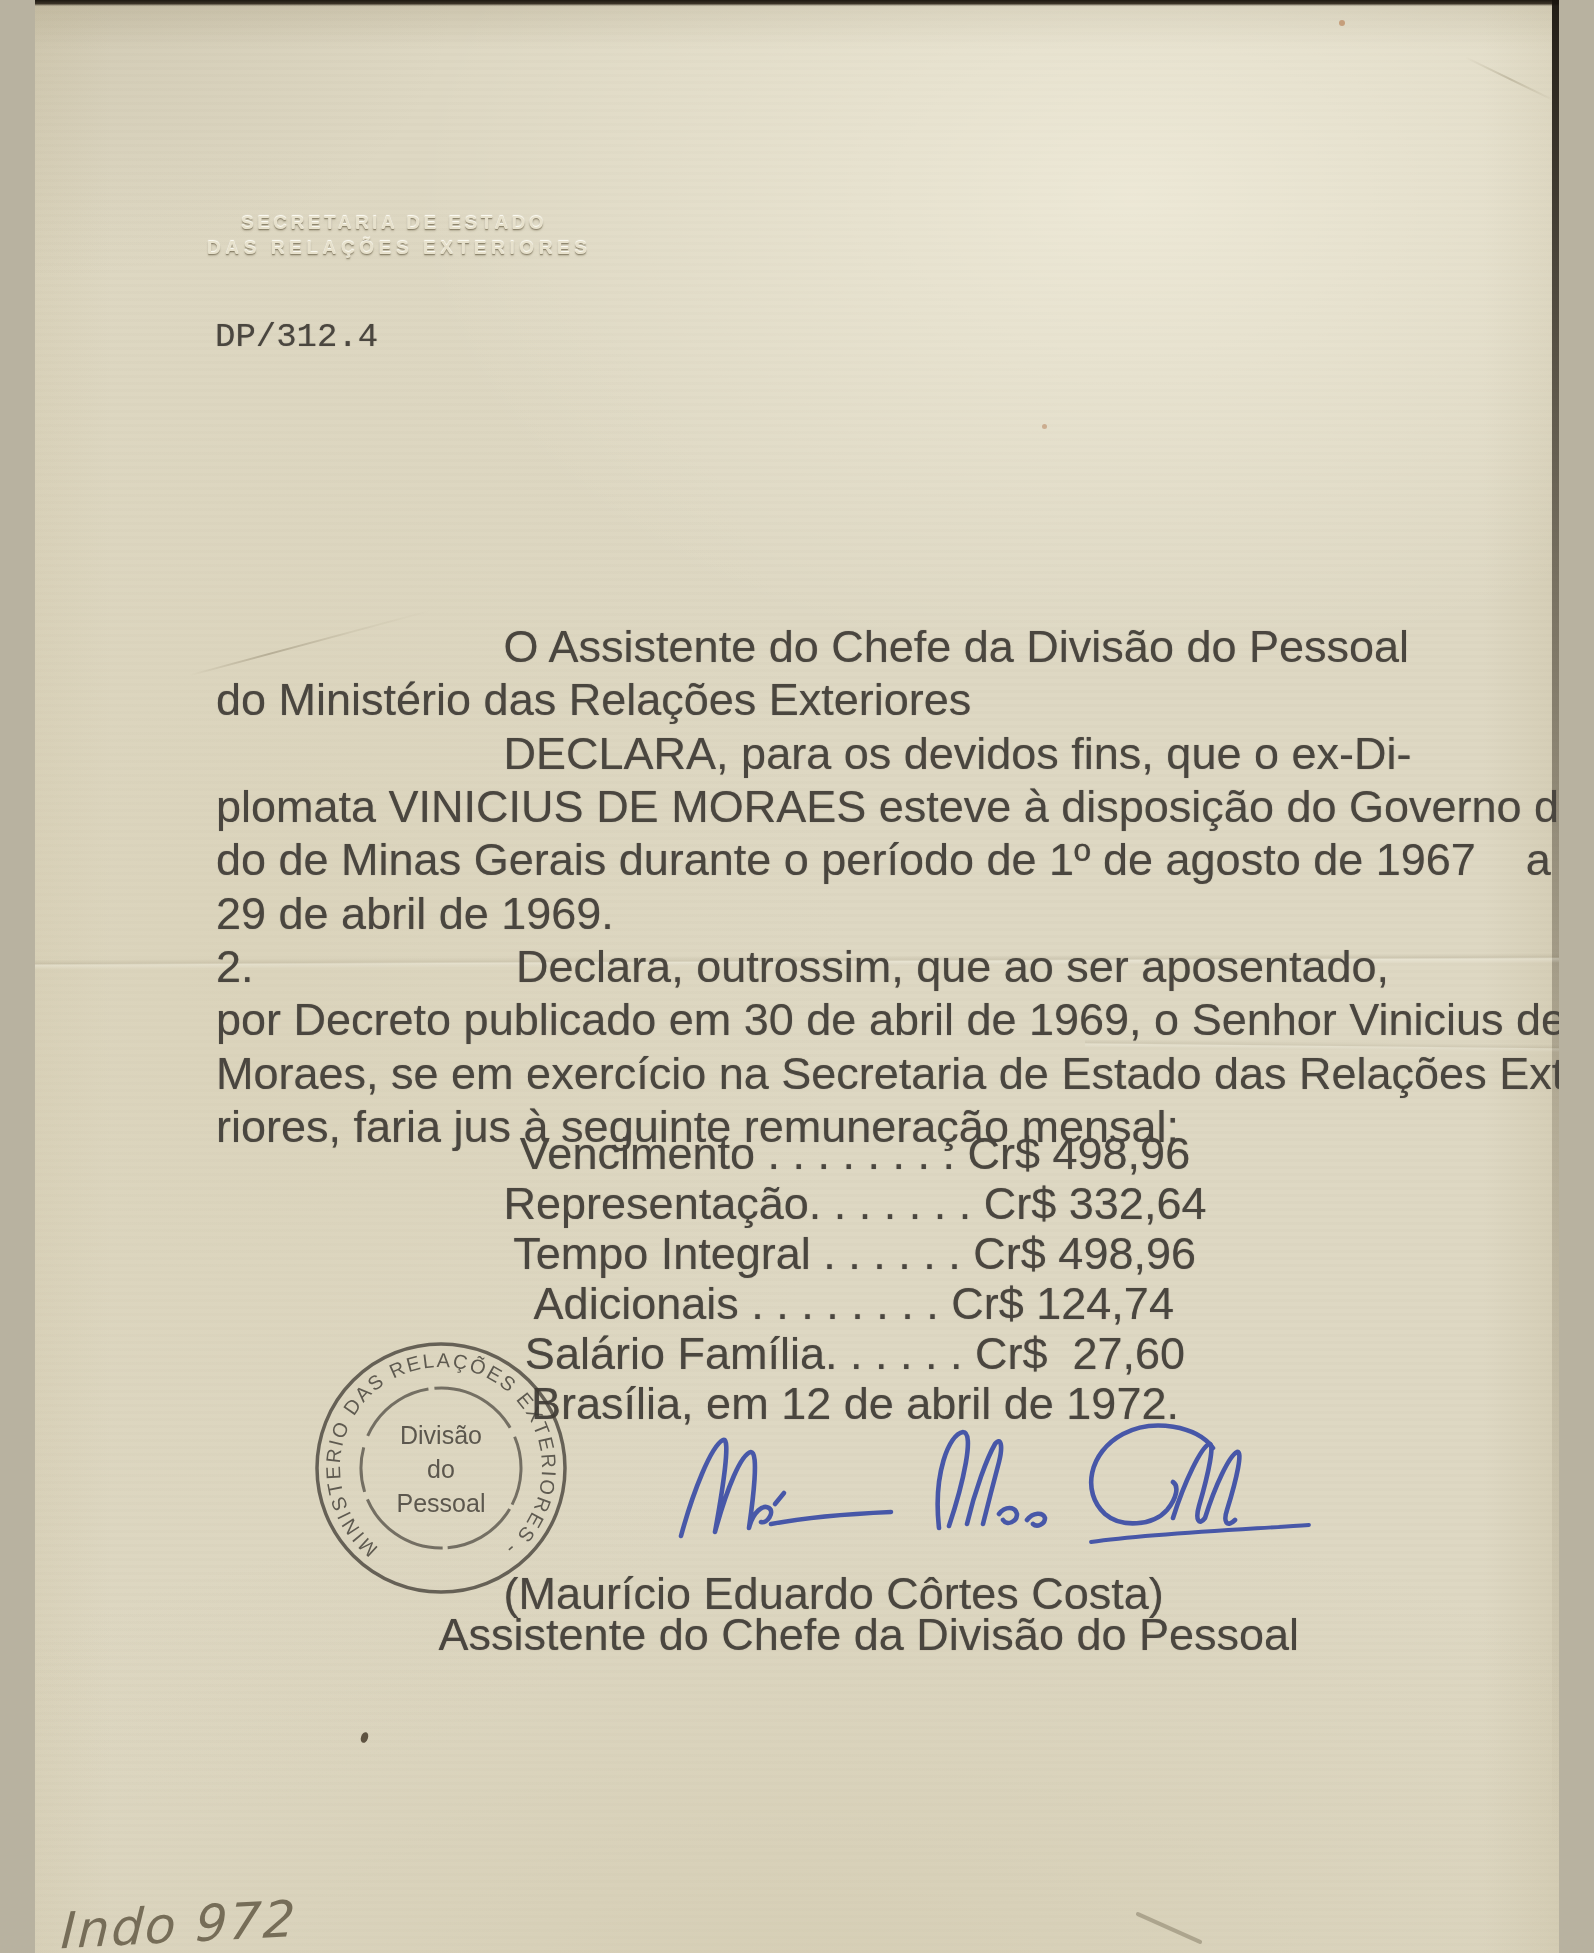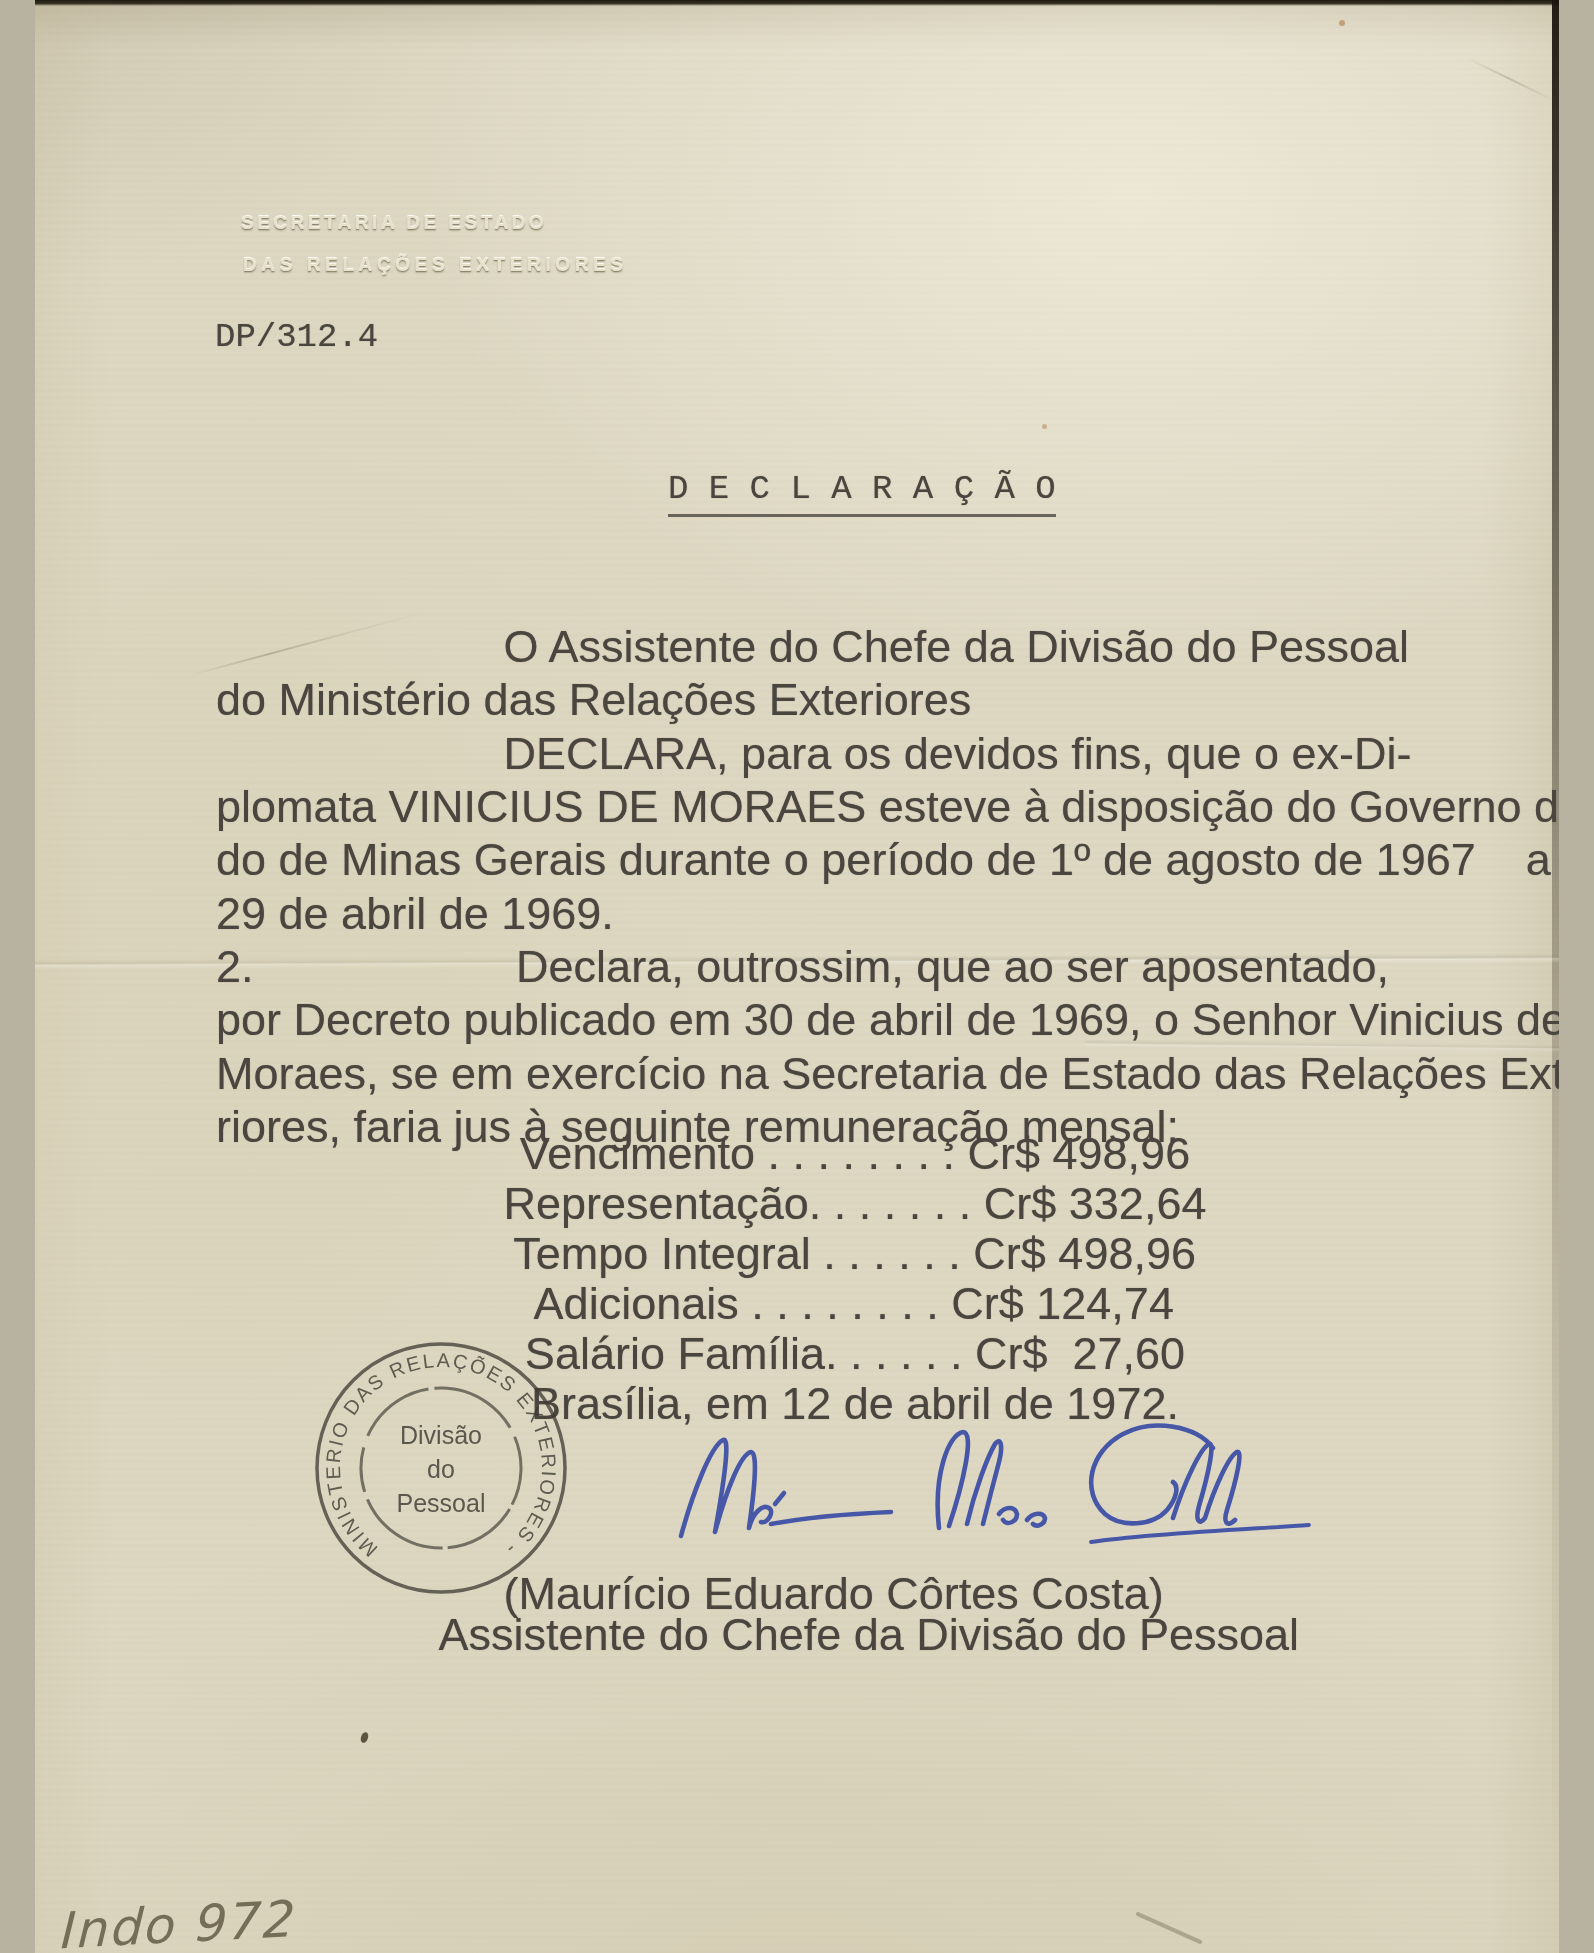--- a/index.html
+++ b/index.html
@@ -29,21 +29,21 @@
   }
   .letterhead{
     position:absolute;
     color:#e7e1cc;
     font-family:"Liberation Sans", sans-serif;
     font-weight:bold;
     font-size:19px;
     text-shadow:0 -1px 1px rgba(255,255,250,0.95), 0 1px 1px rgba(118,108,84,0.75), 0 2px 2px rgba(130,120,95,0.35);
   }
   .lh1{left:206px;top:212px;letter-spacing:3.5px;}
-  .lh2{left:172px;top:254px;letter-spacing:4.6px;margin-left:36px;}
+  .lh2{left:172px;top:237px;letter-spacing:4.6px;}
   .ink{
     color:#4a463f;
     text-shadow:0 0 1px rgba(74,70,63,0.55);
   }
   .ref{
     position:absolute;left:168px;top:318px;
     font-size:34px;
     margin-left:12px;
   }
   .title{
@@ -103,21 +103,20 @@
   <div class="speck speck-1"></div>
   <div class="speck speck-2"></div>
   <div class="speck speck-3"></div>
   <div class="pencil-dash"></div>
 
   <div class="letterhead lh1">SECRETARIA DE ESTADO</div>
   <div class="letterhead lh2">DAS RELAÇÕES EXTERIORES</div>
 
   <div class="ref ink">DP/312.4</div>
 
-  <div class="title ink">D E C L A R A Ç Ã O</div>
 
   <pre class="block body-text ink">                       O Assistente do Chefe da Divisão do Pessoal
 do Ministério das Relações Exteriores
                        DECLARA, para os devidos fins, que o ex-Di-
 plomata VINICIUS DE MORAES esteve à disposição do Governo do Esta-
 do de Minas Gerais durante o período de 1º de agosto de 1967    a
 29 de abril de 1969.
 2.                     Declara, outrossim, que ao ser aposentado,
 por Decreto publicado em 30 de abril de 1969, o Senhor Vinicius de
 Moraes, se em exercício na Secretaria de Estado das Relações Exte-

